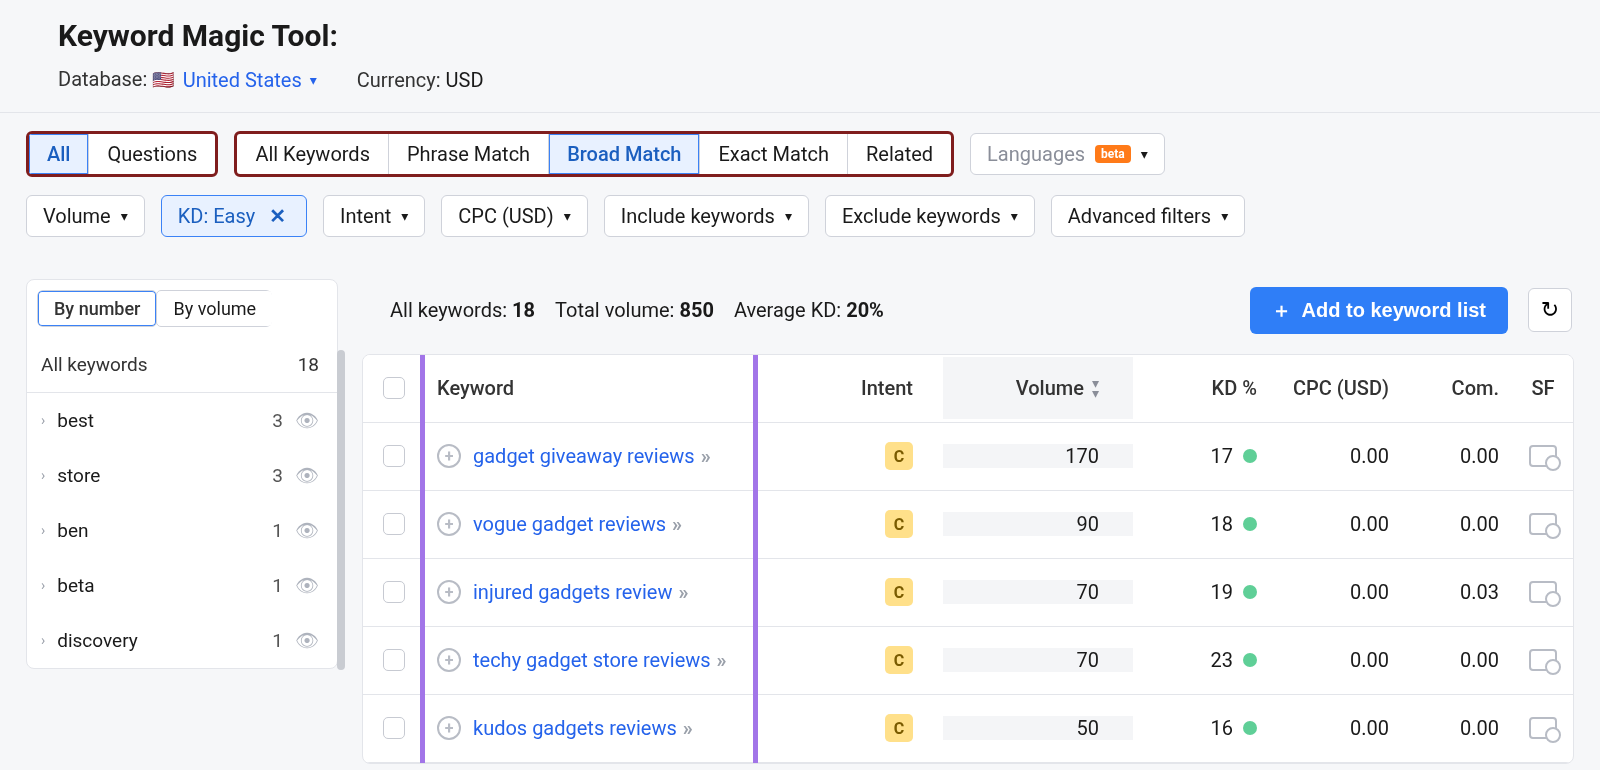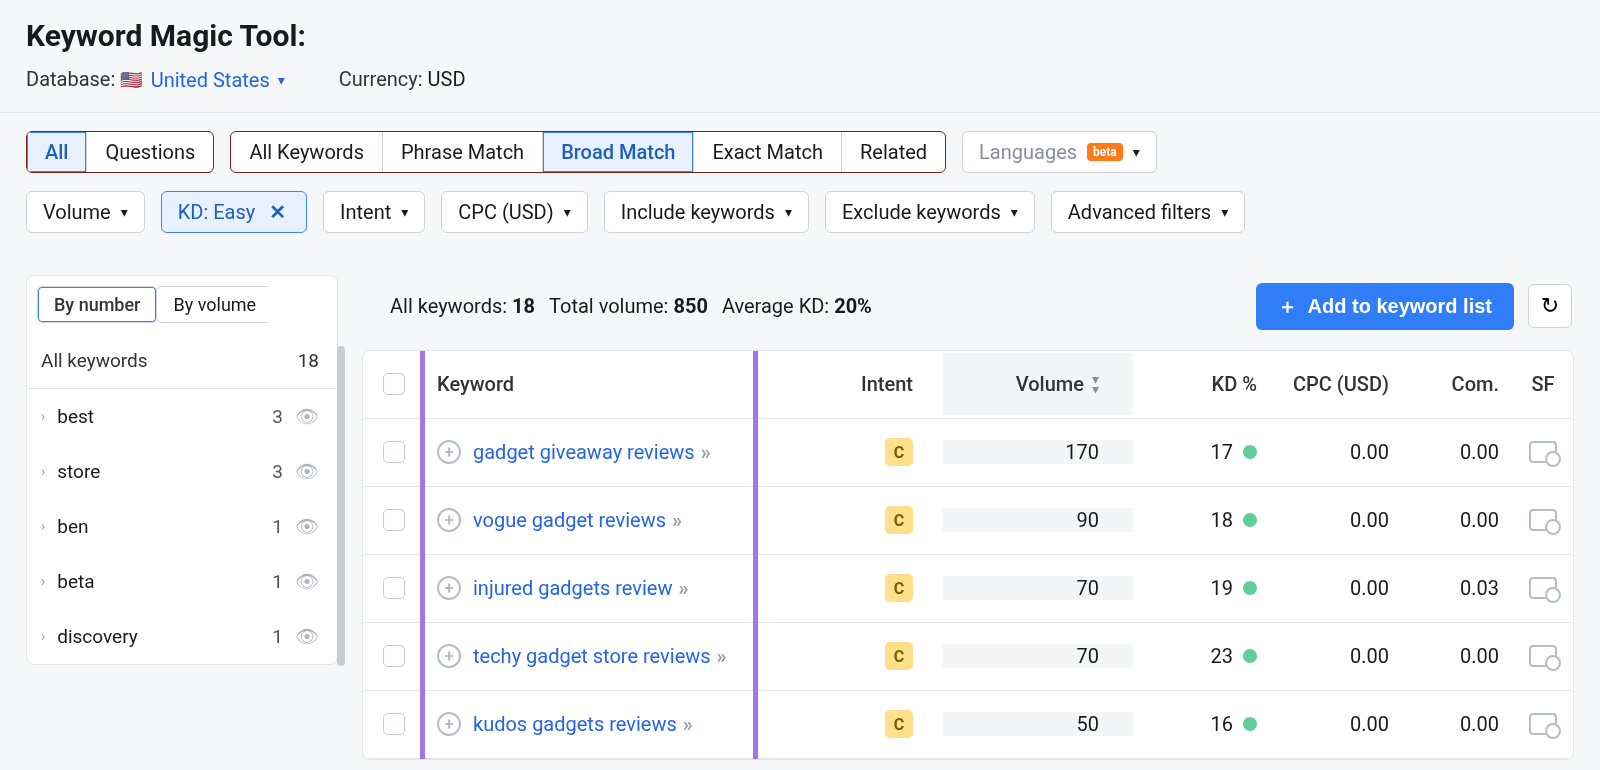--- a/index.html
+++ b/index.html
@@ -6,46 +6,47 @@
 body {
   font-family: -apple-system, BlinkMacSystemFont, "Segoe UI", Roboto, Helvetica, Arial, sans-serif;
   background: #f6f7f9;
   color: #1a1a1a;
   font-size: 20px;
   width: 1600px;
   overflow: hidden;
 }
 .header {
   padding: 18px 26px 20px;
+  margin-left: 32px;
 }
 .title-row {
   font-size: 30px;
   font-weight: 700;
   display: flex;
   align-items: baseline;
   gap: 10px;
 }
 .title-row .query { color: #8a8e99; font-weight: 500; }
 .meta-row {
   margin-top: 14px;
   display: flex;
-  align-items: center;
-  gap: 54px;
+  align-items: flex-end;
+  gap: 40px;
   font-size: 20px;
 }
 .meta-row .label { color: #333; }
 .db-select { display:inline-flex; align-items:center; gap:8px; color:#2563eb; cursor:pointer; }
 .flag { font-size: 18px; }
 .chev { font-size: 14px; }
 
 hr.sep { border:none; border-top:1px solid #e3e5ea; margin:0; }
 
 .filter-wrap { padding: 18px 26px 0; }
 .pill-row { display:flex; gap:16px; margin-bottom:18px; align-items:center; flex-wrap:wrap;}
-.seg { display:inline-flex; border:1px solid #7f1d1d; border-radius:6px; overflow:hidden; background:#fff; }
+.seg { display:inline-flex; border:3px solid #7f1d1d; border-radius:6px; overflow:hidden; background:#fff; }
 .seg .opt {
   padding: 8px 18px;
   font-size: 20px;
   cursor:pointer;
   border-right:1px solid #cfd2da;
 }
 .seg .opt:last-child{ border-right:none;}
 .seg .opt.sel { background:#e8f1ff; color:#1b5fbf; font-weight:500; box-shadow: inset 0 0 0 1px #3b82f6;}
 .pill {
   display:inline-flex; align-items:center; gap:10px;
@@ -87,21 +88,21 @@
 .sidebar-row .left{ display:flex; align-items:center; gap:12px;}
 .sidebar-row .chevr{ color:#9aa0aa; font-size:14px;}
 .sidebar-row .right{ display:flex; align-items:center; gap:12px; color:#555;}
 .eye{ color:#aeb3bd; }
 .scroll-th{
   position:absolute; right:-8px; top:70px; width:8px; height:320px;
   background:#c9ccd2; border-radius:4px;
 }
 
 .main{ flex:1; min-width:0;}
-.summary{ display:flex; align-items:center; gap:14px; padding:8px 2px 20px 28px; font-size:20px;justify-content:flex-end;}
+.summary{ display:flex; align-items:center; gap:20px; padding:8px 2px 20px 28px; font-size:20px;justify-content:flex-end;}
 .summary b{ font-weight:700;}
 .summary .spacer{ flex:1;}
 .btn-primary{
   background:#2f7ef7; color:#fff; border:none; border-radius:6px;
   padding:10px 22px; font-size:20px; font-weight:600; cursor:pointer;
   display:inline-flex; align-items:center; gap:10px;
 }
 .btn-refresh{
   background:#fff; border:1px solid #cfd2da; border-radius:6px;
   width:44px; height:44px; display:inline-flex; align-items:center; justify-content:center;

